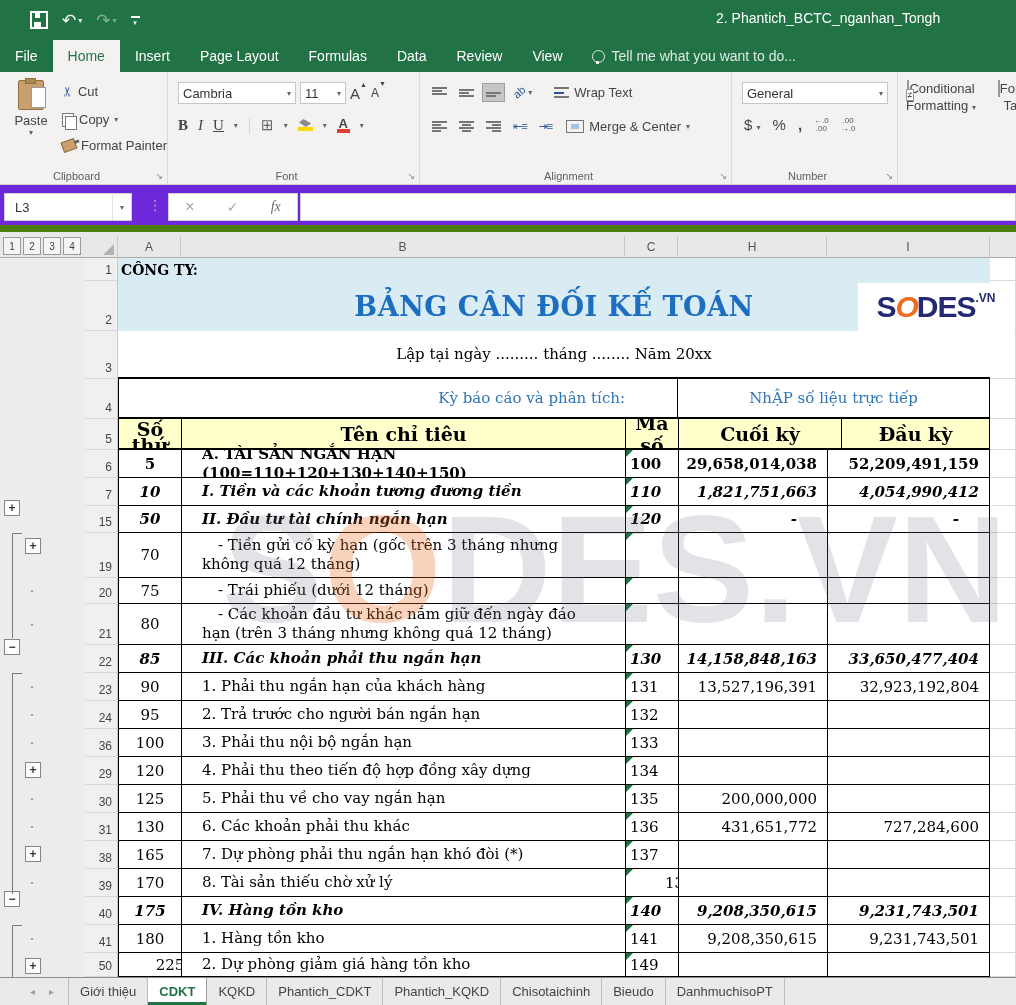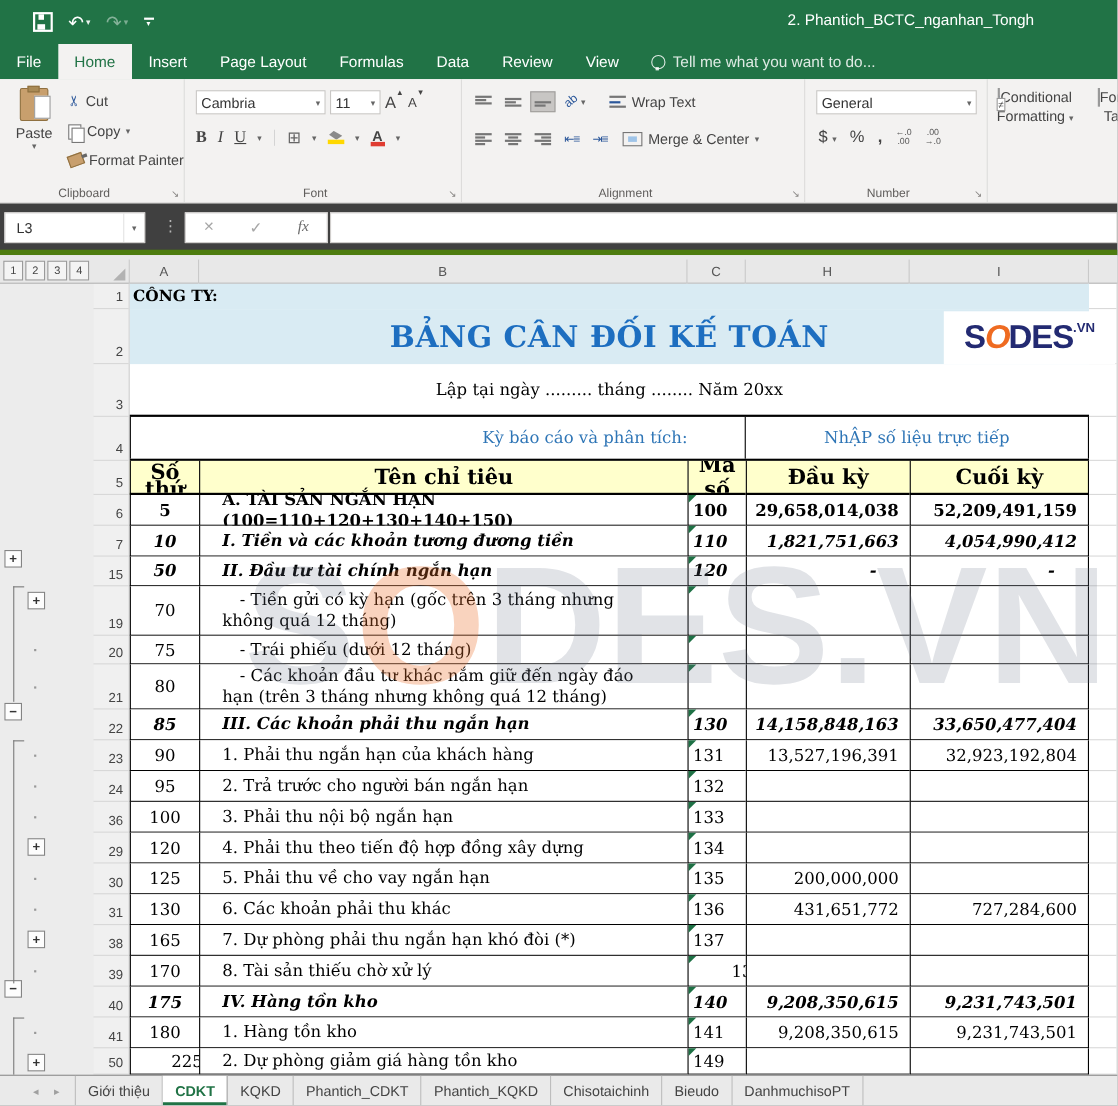--- a/index.html
+++ b/index.html
@@ -79,21 +79,21 @@
   
   .stylebtn{position:absolute;top:8px;width:78px;text-align:center;font-size:13px;color:#444;line-height:17px;}
   .ic-cf{width:20px;height:17px;border:1px solid #999;background:#fff;margin:0 auto 4px;position:relative;
     background-image:linear-gradient(#d6492f 0 0),linear-gradient(#d6492f 0 0),linear-gradient(#4472c4 0 0),linear-gradient(#4472c4 0 0);
     background-size:6px 5px,6px 5px,6px 5px,6px 5px;background-position:7px 0,7px 6px,0 6px,7px 12px;background-repeat:no-repeat;}
   .ic-cf:after{content:"≠";position:absolute;right:-6px;bottom:-5px;background:#fff;border:1px solid #999;font-size:9px;line-height:10px;padding:0 1px;color:#333;}
   .ic-ft{width:20px;height:17px;border:1px solid #999;background:#fff;margin:0 auto 4px;
     background-image:linear-gradient(#5b9bd5 0 0),linear-gradient(#c9c9c9 0 0),linear-gradient(#c9c9c9 0 0);
     background-size:20px 4px,20px 1px,20px 1px;background-position:0 0,0 8px,0 13px;background-repeat:no-repeat;}
   
-  .fbar{position:absolute;left:0;top:185px;width:1016px;height:47px;background:#404040;border-bottom:5px solid #4d7c0f;box-sizing:border-box;}
+  .fbar{position:absolute;left:0;top:185px;width:1016px;height:47px;background:#6d28d9;border-bottom:7px solid #4d7c0f;box-sizing:border-box;}
   .namebox{position:absolute;left:4px;top:8px;width:128px;height:28px;background:#fff;border:1px solid #d0cecc;box-sizing:border-box;display:flex;align-items:center;font-size:13px;color:#333;}
   .namebox span{padding-left:10px;}
   .namebox .car{margin-left:auto;border-left:1px solid #e3e3e3;height:100%;display:flex;align-items:center;padding:0 7px;font-size:8px;color:#666;}
   .fdots{position:absolute;left:148px;top:12px;color:#b5b5b5;font-size:14px;letter-spacing:0;}
   .fxbox{position:absolute;left:168px;top:8px;width:130px;height:28px;background:#fff;border:1px solid #d0cecc;box-sizing:border-box;display:flex;align-items:center;justify-content:space-around;color:#a6a6a6;font-size:14px;}
   .fxbox .fx{font-family:"Liberation Serif",serif;font-style:italic;color:#6a6a6a;}
   .finput{position:absolute;left:300px;top:8px;right:0;height:28px;background:#fff;border:1px solid #d0cecc;box-sizing:border-box;}
   
   .sheetarea{position:absolute;left:0;top:232px;width:1016px;height:745px;background:#e8e8e8;}
   .cheadstrip{position:absolute;left:0;top:0;width:1016px;height:26px;background:#e8e8e8;border-bottom:1px solid #ababab;box-sizing:border-box;}
@@ -413,22 +413,22 @@
       <div class="r3">Lập tại ngày ......... tháng ........ Năm 20xx</div>
       <div class="r4">
         <div class="p1">Kỳ báo cáo và phân tích:</div>
         <div class="p2"></div>
         <div class="p3">NhẬP số liệu trực tiếp</div>
       </div>
       <div class="r5">
         <div class="hc stt" style="width:63px;">Số thứ tự</div>
         <div class="hc" style="width:444px;">Tên chỉ tiêu</div>
         <div class="hc" style="width:53px;">Mã số</div>
+        <div class="hc" style="width:163px;">Cuối kỳ</div>
         <div class="hc" style="width:149px;">Đầu kỳ</div>
-        <div class="hc" style="width:163px;">Cuối kỳ</div>
       </div>
       <div id="data-rows">
           <div class="drow bold" style="height: 28px;">
             <div class="tc ca" style="height: 28px;">5</div>
             <div class="tc cb" style="height: 28px;">A. TÀI SẢN NGẮN HẠN (100=110+120+130+140+150)</div>
             <div class="tc cc" style="height: 28px;">100<span class="gt"></span></div>
             <div class="tc ch" style="height: 28px;">29,658,014,038</div>
             <div class="tc ci" style="height: 28px;">52,209,491,159</div>
           </div>
           <div class="drow section" style="height: 28px;">

